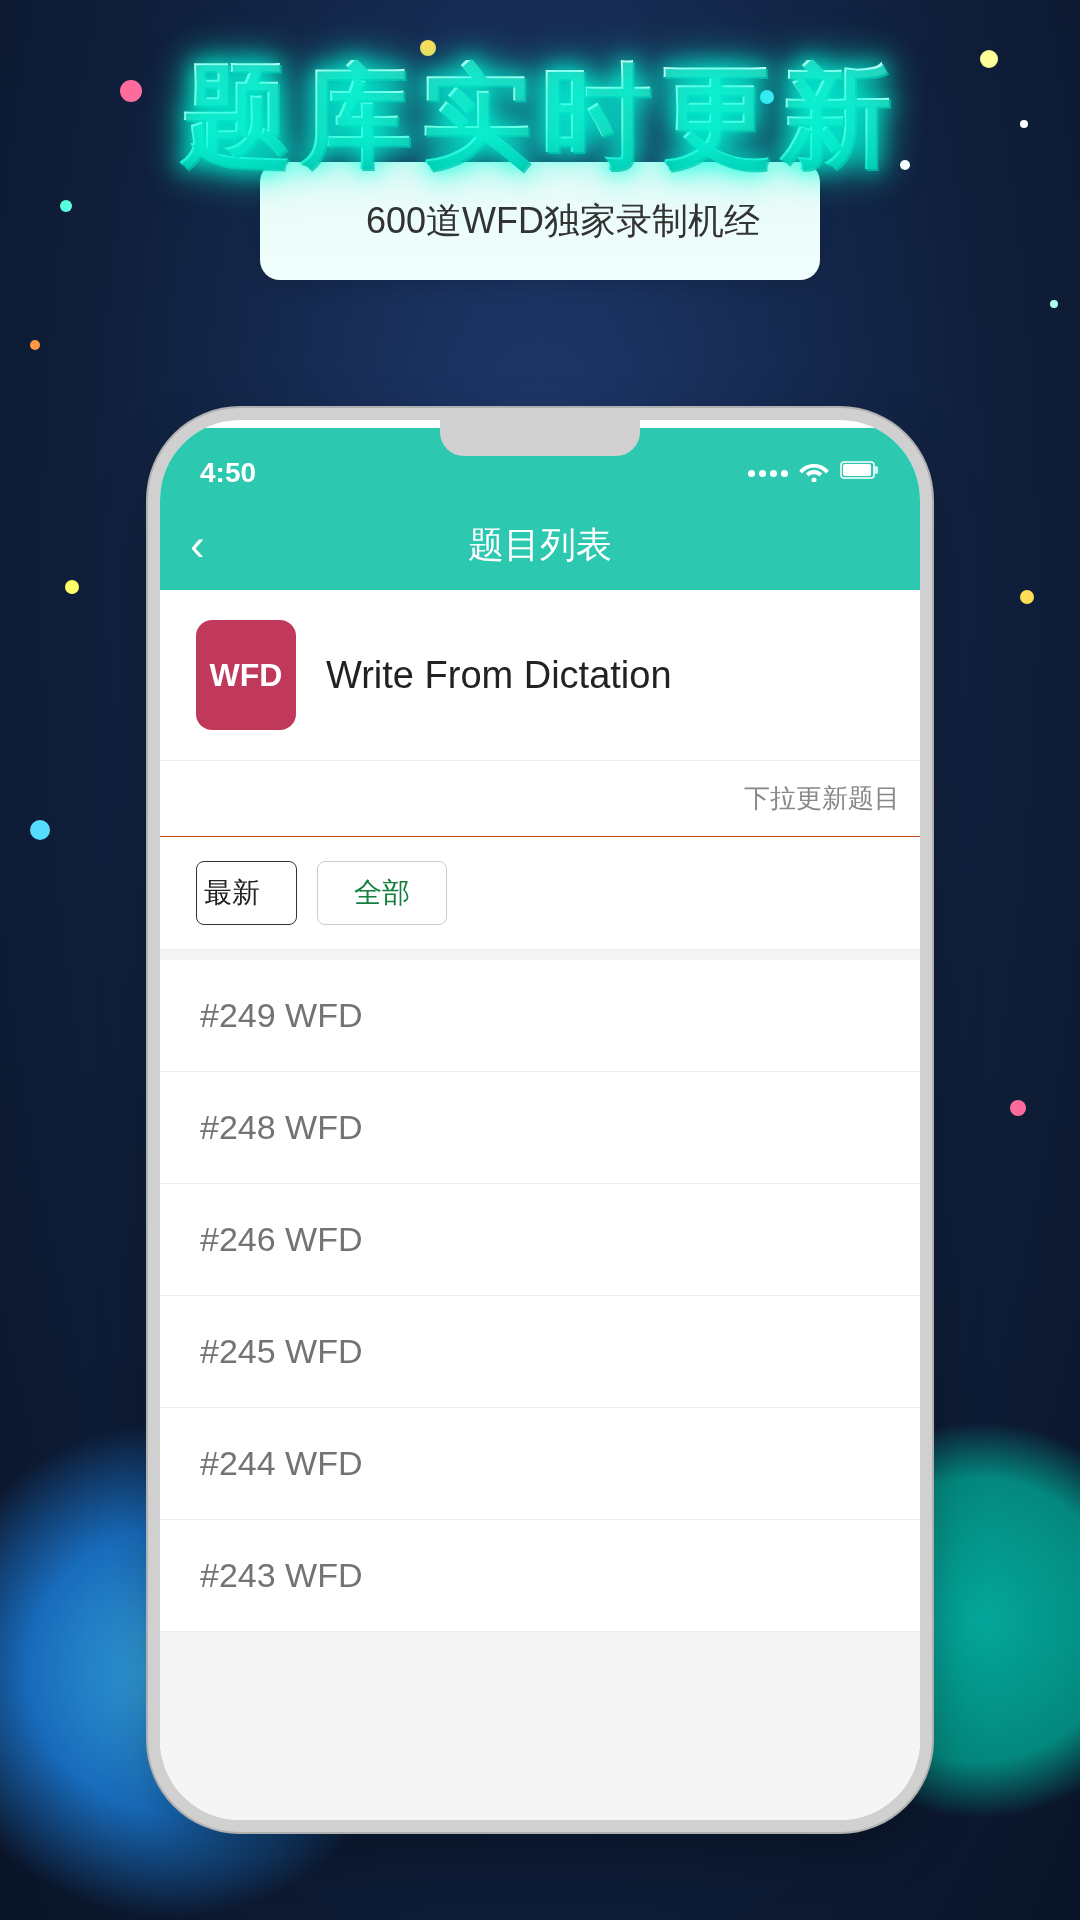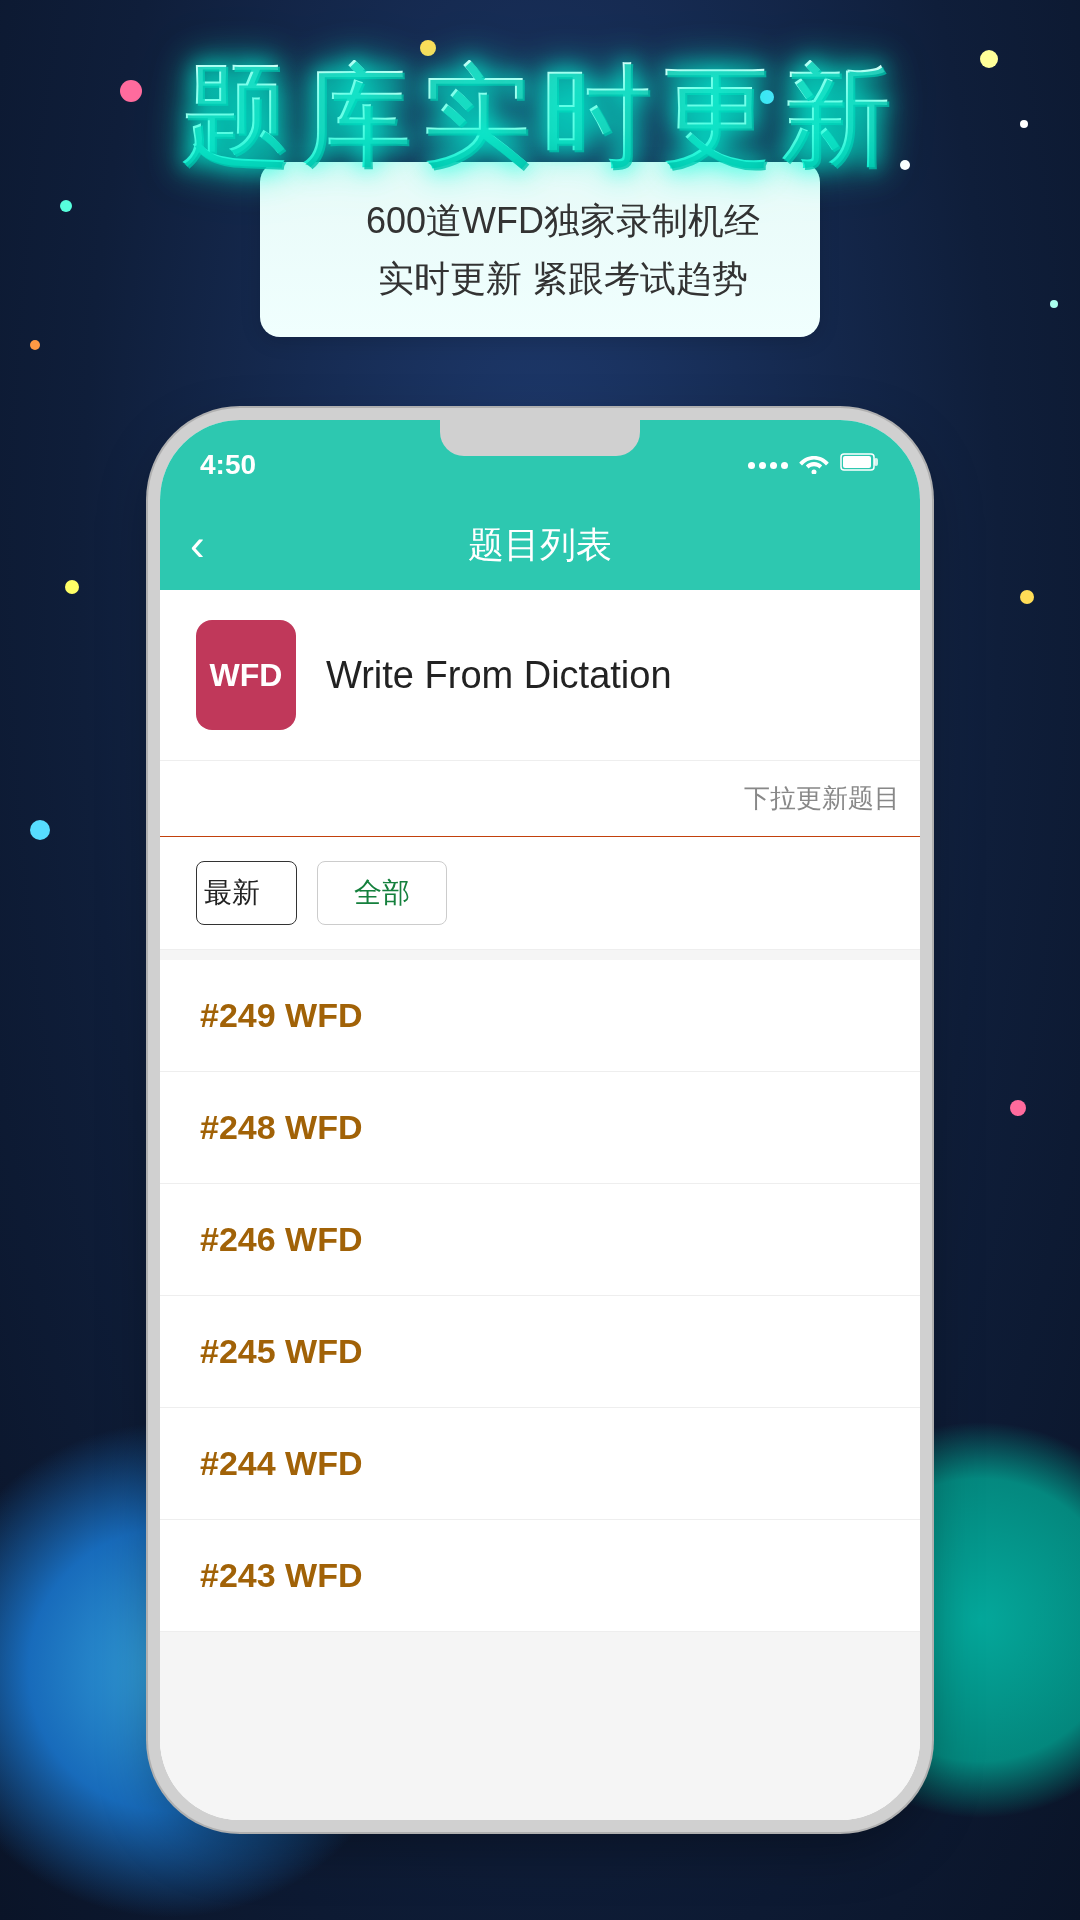--- a/index.html
+++ b/index.html
@@ -56,21 +56,21 @@
       left: 0;
       right: 0;
       display: flex;
       flex-direction: column;
       align-items: center;
       z-index: 2;
     }
 
     .banner-title {
       font-size: 112px;
-      font-weight: 400;
+      font-weight: 700;
       color: #ffffff;
       text-shadow:
         0 0 20px rgba(0,255,220,0.8),
         0 0 40px rgba(0,255,220,0.5),
         2px 2px 0 rgba(0,180,160,0.8);
       letter-spacing: 8px;
       line-height: 1;
       background: linear-gradient(180deg, #ffffff 0%, #aaffee 60%, #00e5c8 100%);
       -webkit-background-clip: text;
       -webkit-text-fill-color: transparent;
@@ -122,21 +122,21 @@
       width: 200px;
       height: 36px;
       background: #d0d0d0;
       border-radius: 0 0 24px 24px;
       z-index: 10;
     }
 
     
     .status-bar {
       position: absolute;
-      top: 0;
+      top: 8px;
       left: 0;
       right: 0;
       height: 80px;
       background: #2dc8b0;
       display: flex;
       align-items: center;
       justify-content: space-between;
       padding: 0 40px;
       padding-top: 10px;
       z-index: 6;
@@ -257,23 +257,22 @@
     
     .list-container {
       background: white;
       margin-top: 10px;
     }
 
     .list-item {
       padding: 36px 40px;
       border-bottom: 1px solid #eee;
       font-size: 34px;
-      color: #a16207;
+      color: #737373;
       cursor: pointer;
-      font-weight: bold;
     }
 
     
     .signal-dots {
       display: flex;
       gap: 4px;
       align-items: center;
     }
     .signal-dot {
       width: 7px;
@@ -310,21 +309,20 @@
   </div>
 
 <div class="orb-left"></div>
 <div class="orb-right"></div>
 
 <div class="top-banner">
   <div class="banner-title">题库实时更新</div>
   <div class="banner-subtitle-box">
     <div class="banner-subtitle">
       <span>600道WFD独家录制机经</span><br>
-      <span>实时更新 紧跟考试趋势</span>
     </div>
   </div>
 </div>
 
 <div class="phone-mockup">
 
   <div class="phone-notch"></div>
 
   <div class="status-bar">
     <span class="status-time">4:50</span>

